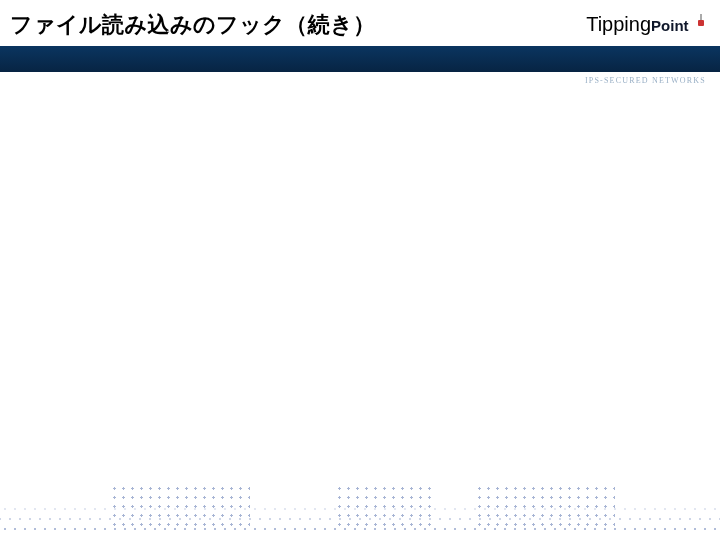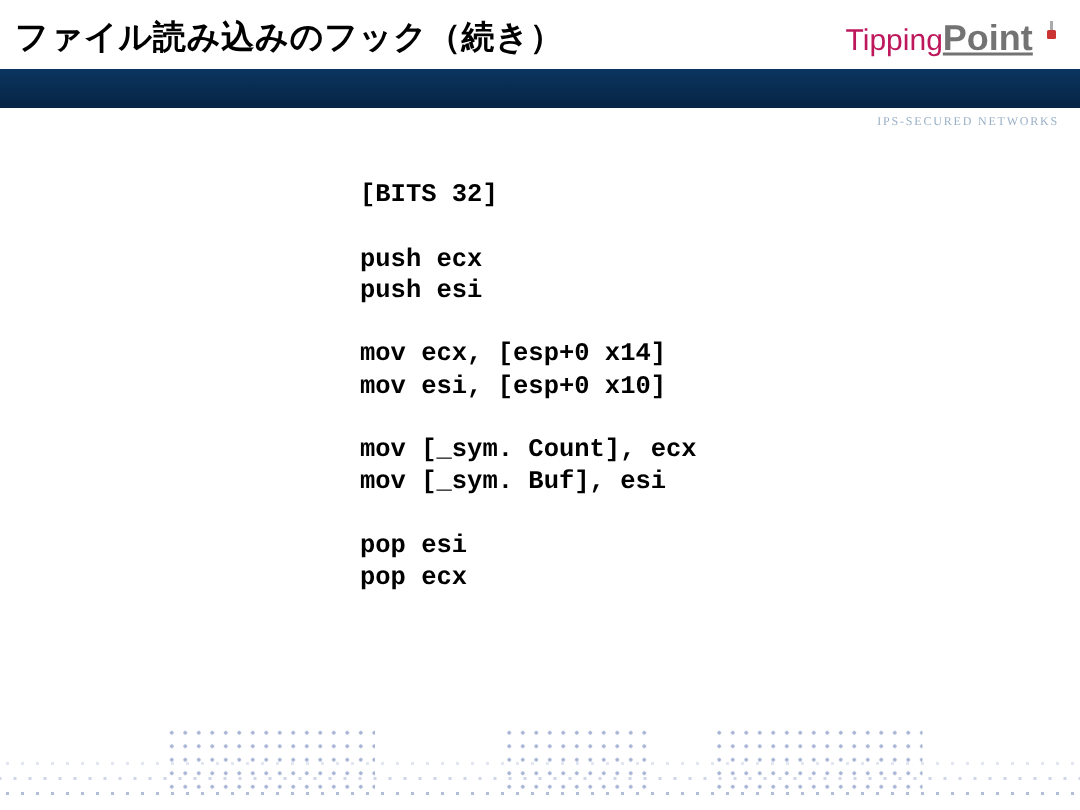--- a/index.html
+++ b/index.html
@@ -2,22 +2,22 @@
 <html><head>
 <meta charset="utf-8">
 <style>
   * { box-sizing: border-box; margin: 0; padding: 0; }
   html, body { width: 720px; height: 540px; overflow: hidden; font-family: Arial, "Hiragino Kaku Gothic ProN", "Yu Gothic", sans-serif; background: #fff; }
   .slide { position: relative; width: 720px; height: 540px; background: #fff; }
   .header { position: relative; height: 72px; }
   .title { position: absolute; left: 10px; top: 10px; font-size: 22px; font-weight: bold; color: #000; letter-spacing: 0.5px; }
   .logo { position: absolute; right: 14px; top: 14px; text-align: right; line-height: 1; }
   .logo-main { display: inline-block; color: #666; }
-  .logo-t { font-size: 20px; font-weight: 300; color: #be185d; }
-  .logo-p { font-size: 24px; font-weight: 700; color: #737373; text-decoration: underline; }
+  .logo-t { font-size: 20px; font-weight: 300; color: #000000; }
+  .logo-p { font-size: 15px; font-weight: 700; color: #0f172a; }
   .logo-mark { display: inline-block; vertical-align: top; margin-left: 3px; }
   .band { position: absolute; left: 0; right: 0; top: 46px; height: 26px; background: linear-gradient(#0a3560, #072443); }
   .tag { position: absolute; right: 14px; top: 76px; font-size: 8px; letter-spacing: 1.2px; color: #9ab0c6; font-family: Liberation Serif, serif; }
   .body { position: absolute; left: 240px; top: 120px; font-family: "Courier New", Courier, monospace; font-size: 17px; color: #000; line-height: 1.25; font-weight: bold; white-space: pre; }
   
   .dotted-band {
     position: absolute; left: 0; right: 0; bottom: 0; height: 56px;
     background-image:
       radial-gradient(circle, rgba(60,90,160,0.40) 1px, transparent 1.3px),
       radial-gradient(circle, rgba(60,90,160,0.25) 1px, transparent 1.3px),
@@ -50,31 +50,18 @@
         <svg width="10" height="16" viewBox="0 0 10 16">
           <rect x="2" y="6" width="6" height="6" fill="#c33" rx="1"></rect>
           <rect x="4" y="0" width="2" height="6" fill="#aaa"></rect>
         </svg>
       </span>
     </div>
     <div class="band"></div>
   </div>
   <div class="tag">IPS-SECURED NETWORKS</div>
 
-  <pre class="body" id="code-block">[BITS 32]
-
-push ecx
-push esi
-
-mov ecx, [esp+0 x14]
-mov esi, [esp+0 x10]
-
-mov [_sym. Count], ecx
-mov [_sym. Buf], esi
-
-pop esi
-pop ecx</pre>
 
   <div class="dotted-band"></div>
   <div class="dotted-cluster c1"></div>
   <div class="dotted-cluster c2"></div>
   <div class="dotted-cluster c3"></div>
 </div>
 
 </body></html>

